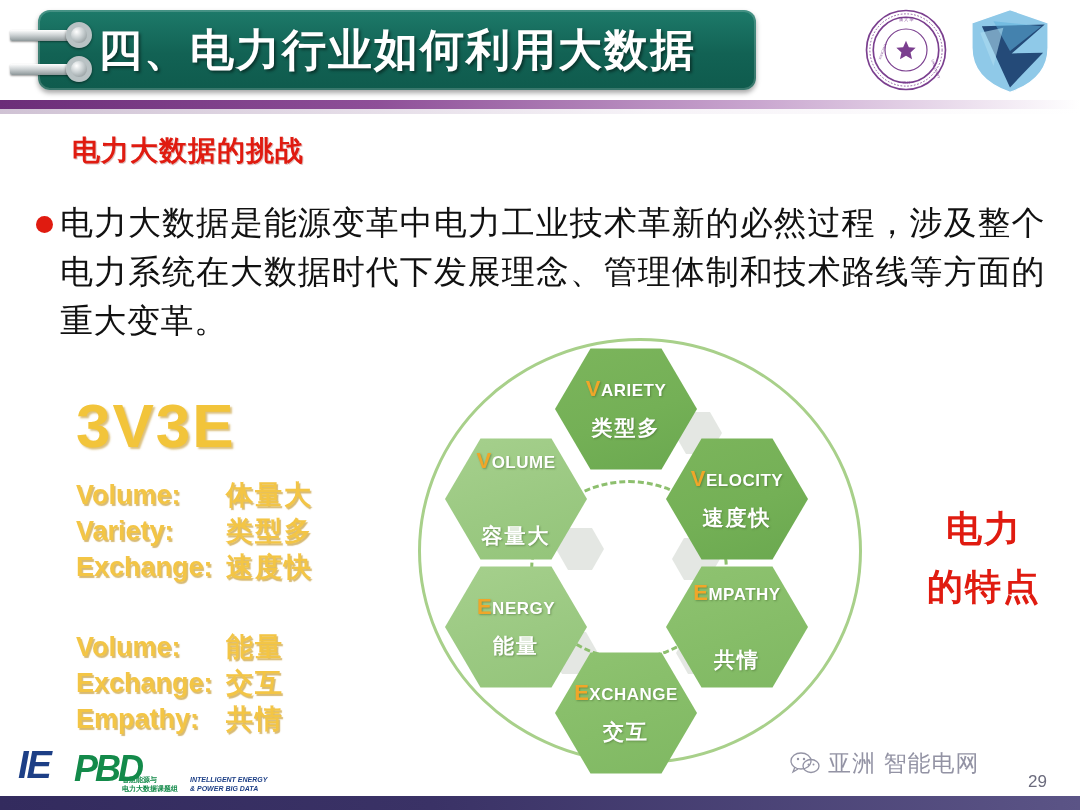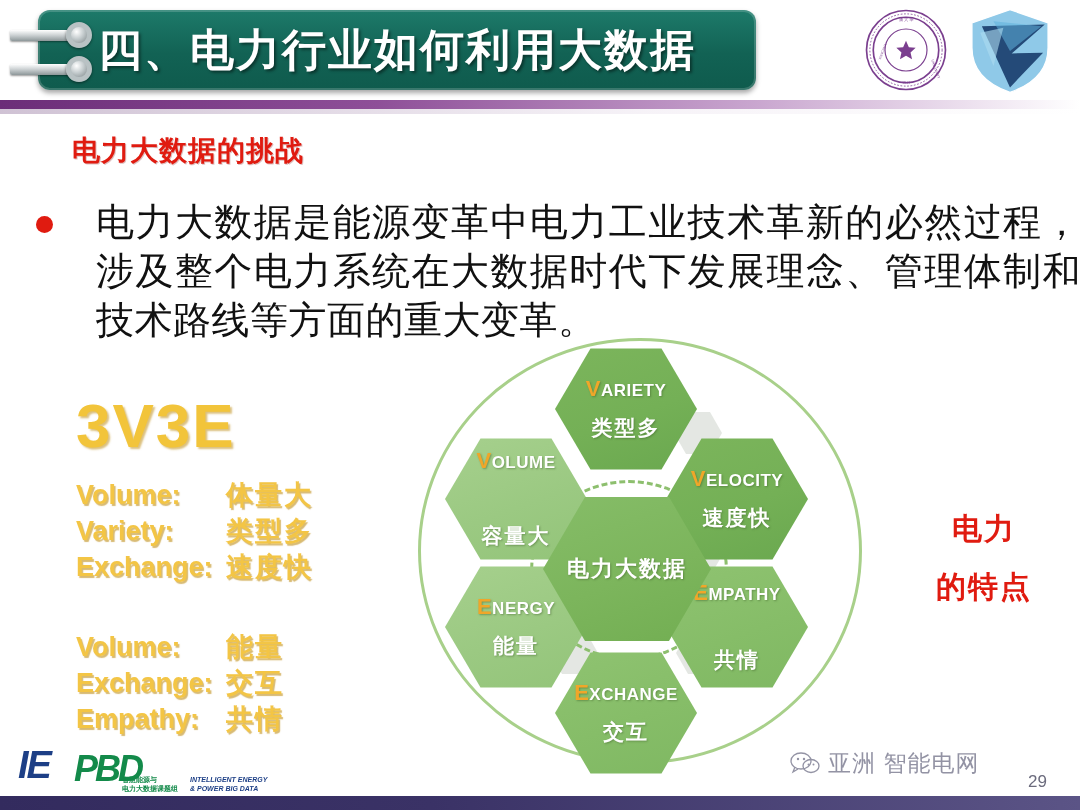--- a/index.html
+++ b/index.html
@@ -122,26 +122,25 @@
     position: absolute;
     left: 0; top: 18px;
     width: 17px; height: 17px;
     border-radius: 50%;
     background: #e01b10;
   }
   #bullet-text {
     position: absolute;
     left: 24px; top: 0;
     width: 985px;
-    font-size: 38px;
+    font-size: 33px;
     line-height: 49px;
     color: #111111;
     letter-spacing: 0.5px;
     text-align: justify;
-    margin-left: 36px;
   }
 
   
   #tv3e {
     position: absolute;
     left: 76px; top: 395px;
     width: 330px;
   }
   #tv3e-heading {
     font-size: 62px;
@@ -257,21 +256,21 @@
   }
 
   
   #red-label {
     position: absolute;
     left: 900px; top: 500px;
     width: 168px;
     text-align: center;
   }
   #red-label div {
-    font-size: 30px;
+    font-size: 36px;
     font-weight: bold;
     color: #e01b10;
     line-height: 58px;
     letter-spacing: 2px;
   }
 
   
   #footer-logo {
     position: absolute;
     left: 18px; top: 742px;
@@ -464,23 +463,20 @@
     <div class="hex mid" id="hex-empathy">
       <div class="en"><span class="cap">E</span><span>MPATHY</span></div>
       <div class="cn">共情</div>
     </div>
 
     <div class="hex mid" id="hex-exchange">
       <div class="en"><span class="cap">E</span><span>XCHANGE</span></div>
       <div class="cn">交互</div>
     </div>
 
-    <div class="hex center-hex" id="hex-center">
-      <div class="cn">电力大数据</div>
-    </div>
   </div>
 
   <div id="red-label">
     <div>电力</div>
     <div>的特点</div>
   </div>
 
   <div id="footer-logo">
     <div class="logo-ie">IE</div>
     <div class="logo-pbd">PBD</div>

